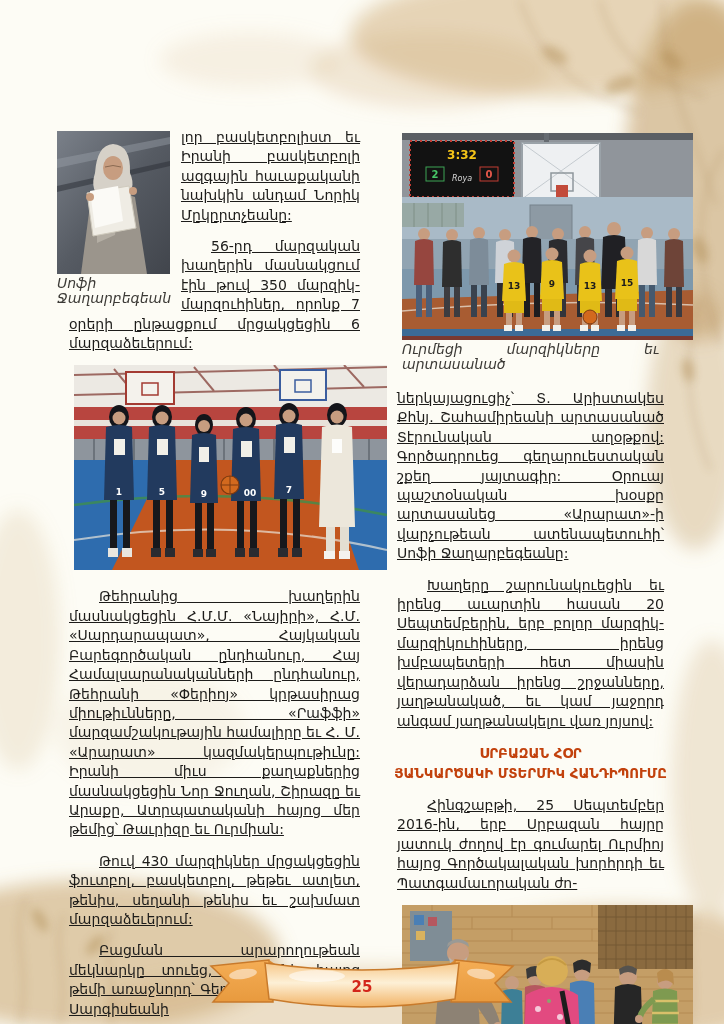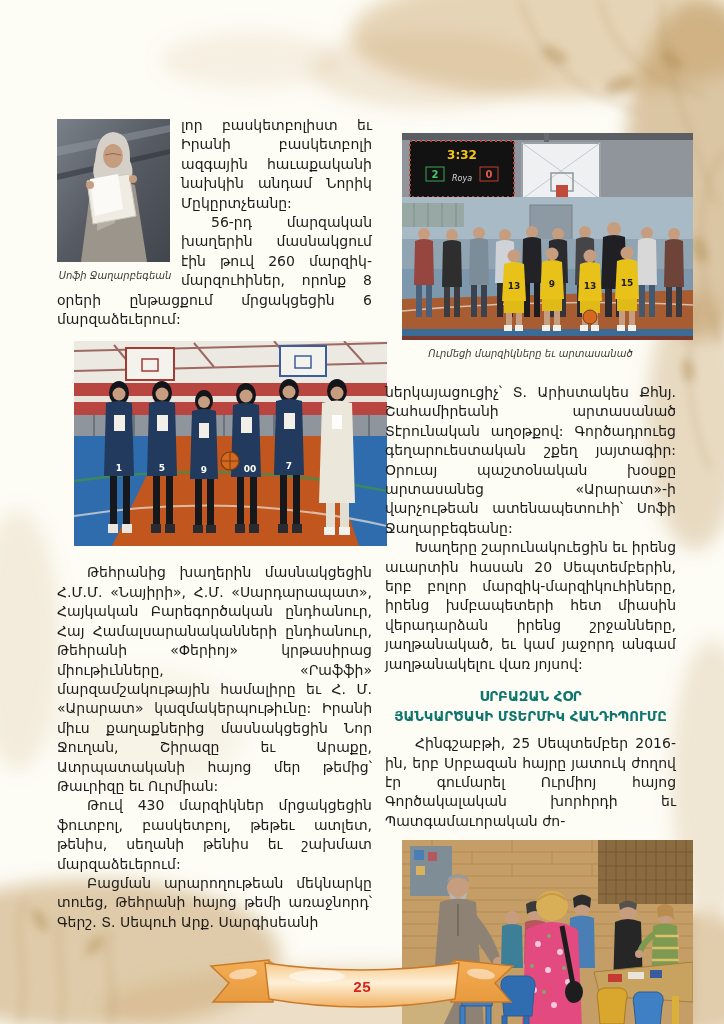--- a/index.html
+++ b/index.html
@@ -14,40 +14,40 @@
   }
   .bg-decor{position:absolute;left:0;top:0;width:724px;height:1024px;pointer-events:none;}
   .col-left{
     position:absolute;left:57px;top:116px;width:315px;
     font-size:14px;line-height:19.4px;color:#1d1c1a;text-align:justify;
   }
   .col-right{
     position:absolute;left:385px;top:116px;width:291px;
     font-size:14px;line-height:19.4px;color:#1d1c1a;text-align:justify;
   }
-  p{margin:0;text-indent:30px;}
+  p{margin:12px;text-indent:30px;text-decoration:underline;}
   p.no-indent{text-indent:0;}
   figure{margin:17px;}
   .speaker-fig{
     float:left;width:116px;margin:3px 8px 2px 0;
   }
   .photo-frame{display:block;}
   figcaption{
-    font-style:italic;font-size:10px;line-height:24px;color:#3c3a36;
-    text-align:center;margin-top:2px;text-indent:0;
+    font-style:italic;font-size:14px;line-height:15px;color:#3c3a36;
+    margin-top:2px;text-indent:0;
   }
   .fig-tabriz{margin-top:12px;}
   .fig-greeting{margin-top:9px;}
   .mt{margin-top:11px;}
   .article-heading{
     margin:13px 0 7px 0;text-align:center;font-weight:bold;
-    font-size:13.4px;line-height:20px;color:#0f766e;text-indent:0;
+    font-size:13.4px;line-height:20px;color:#c2410c;text-indent:0;
   }
   .ribbon{
-    position:absolute;left:207px;top:950px;width:310px;height:64px;font-family:Liberation Mono, monospace;
+    position:absolute;left:207px;top:950px;width:310px;height:64px;
   }
   .ribbon svg{display:block;}
 </style>
 </head>
 <body>
 
 <div class="page">
 
   <svg class="bg-decor" viewBox="0 0 724 1024">
     <defs>
@@ -117,21 +117,21 @@
           <path d="M34,66 Q56,58 78,66 L90,143 L24,143 Z" fill="#9b958c"></path>
           <path d="M40,72 L62,66 L58,104 L40,112 Z" fill="#c9c3b8" opacity="0.55"></path>
           <polygon points="30,62 72,55 79,97 36,105" fill="#efece4" stroke="#cfcabd"></polygon>
           <polygon points="33,60 61,55 66,90 38,97" fill="#fbfaf6"></polygon>
           <circle cx="33" cy="66" r="4" fill="#c79d80"></circle>
           <circle cx="76" cy="60" r="4" fill="#c79d80"></circle>
         </svg>
         <figcaption>Սոֆի Ջաղարբեգեան</figcaption>
       </figure>
       <p class="no-indent">լոր բասկետբոլիստ եւ Իրանի բասկետբոլի ազգային հաւաքականի նախկին անդամ Նորիկ Մըկըրտչեանը:</p>
-      <p>56-րդ մարզական խաղերին մասնակցում էին թուվ 260 մարզիկ-մարզուհիներ, որոնք 8 օրերի ընթացքում մրցակցեցին 6 մարզաձեւերում:</p>
+      <p>56-րդ մարզական խաղերին մասնակցում էին թուվ 350 մարզիկ-մարզուհիներ, որոնք 7 օրերի ընթացքում մրցակցեցին 6 մարզաձեւերում:</p>
     </div>
 
 
     <figure class="fig-tabriz">
       <svg class="photo-frame" width="313" height="205" viewBox="0 0 313 205">
         <rect width="313" height="42" fill="#ece9e3"></rect>
         <g stroke="#8a4a42" stroke-width="2" opacity="0.8">
           <path d="M0,10 L313,2" fill="none"></path>
             <path d="M0,30 L313,22" fill="none"></path>
           <path d="M40,4 L60,28 M120,2 L140,26 M200,0 L220,24 M270,0 L290,22"></path>

